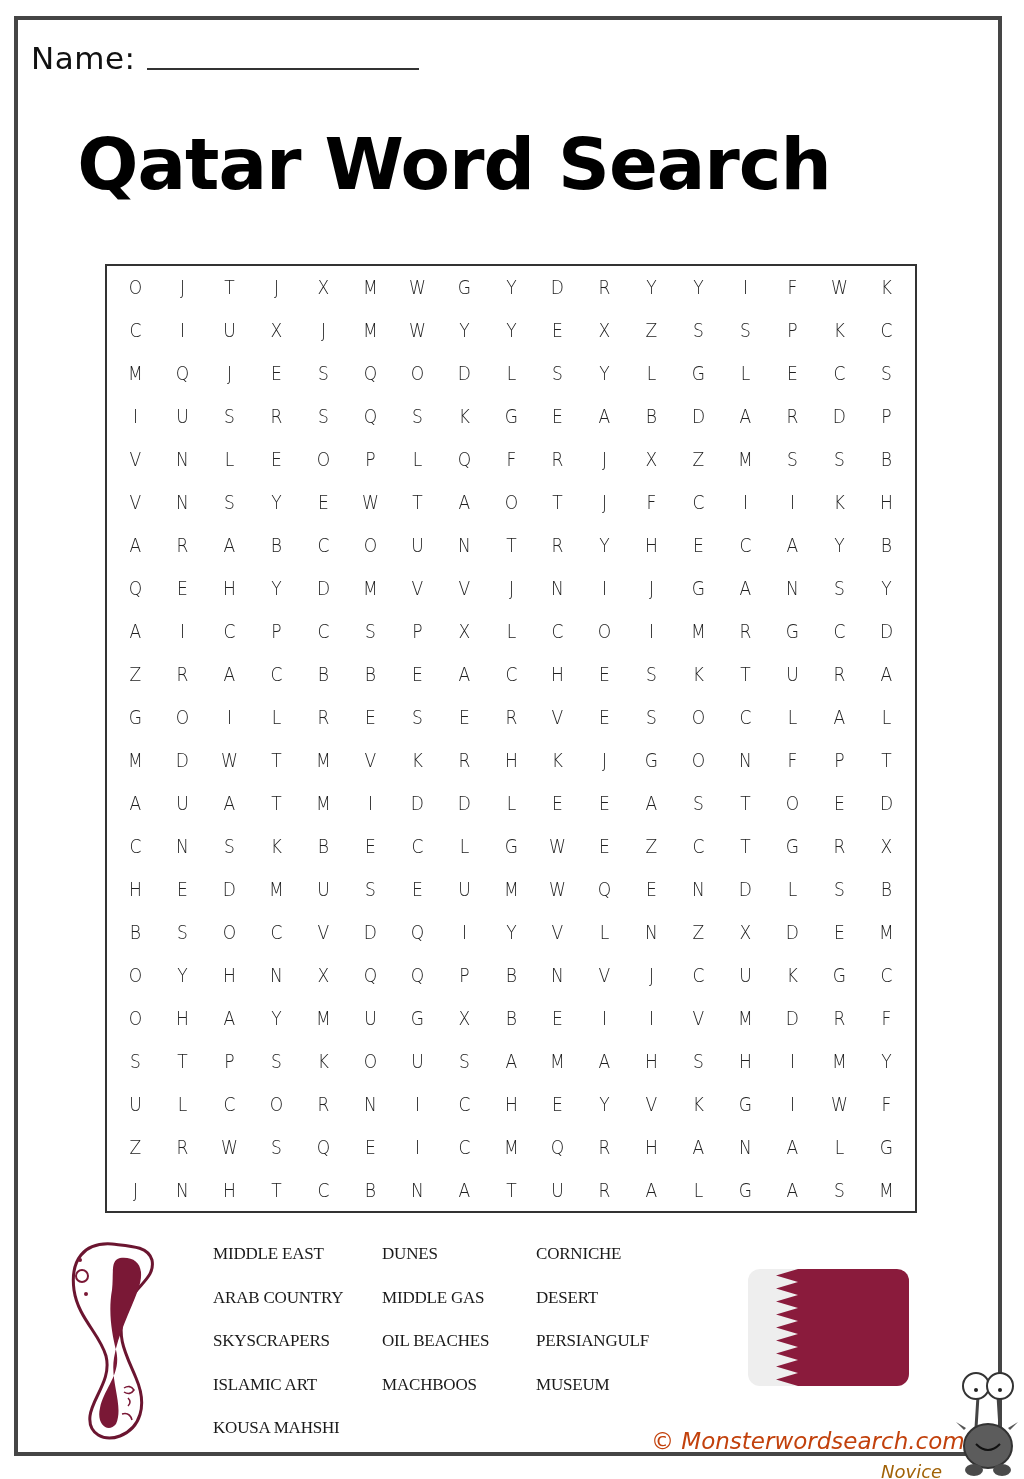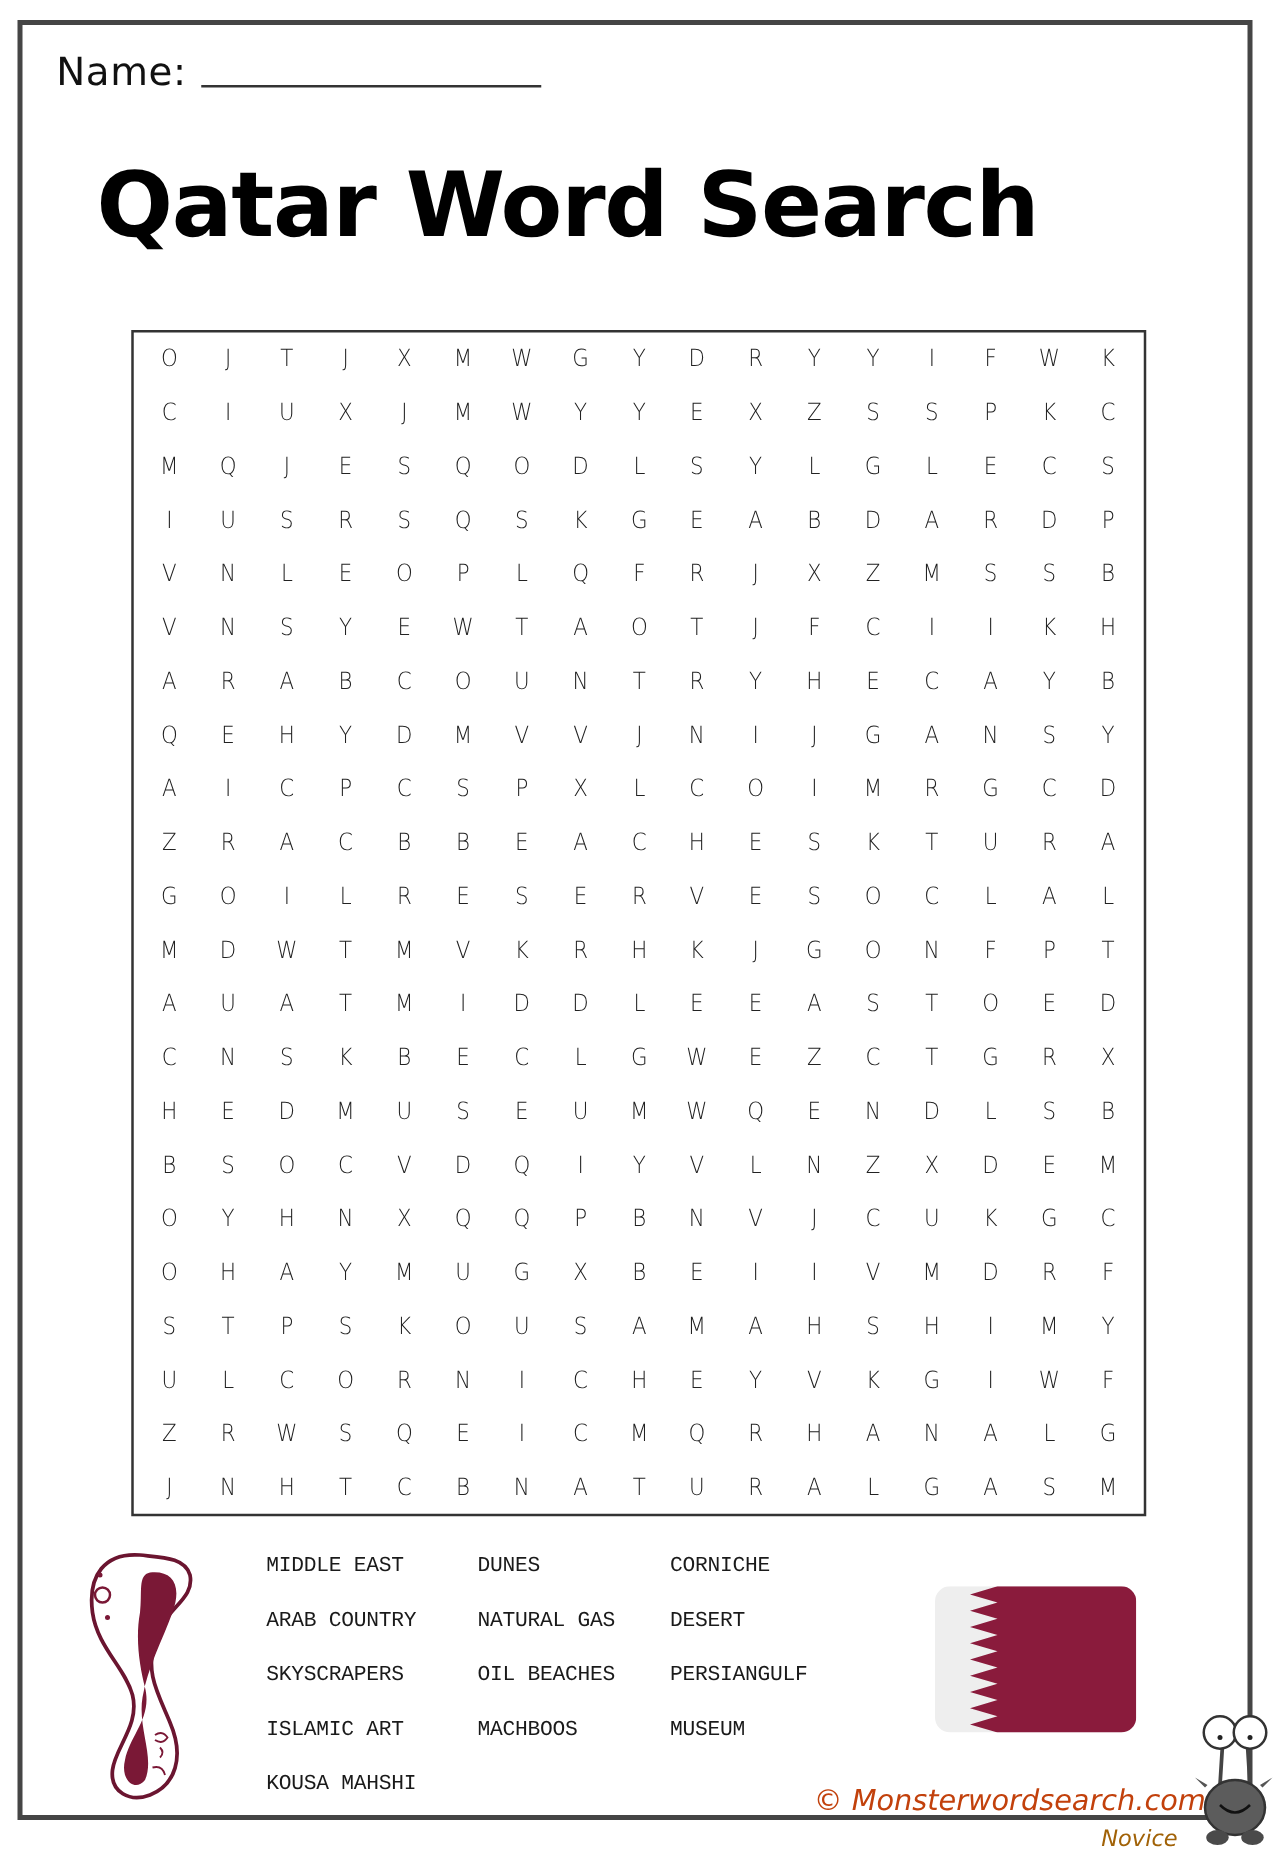--- a/index.html
+++ b/index.html
@@ -1,27 +1,27 @@
 <!DOCTYPE html>
 <html><head>
 <meta charset="utf-8">
 <style>
   html, body { margin:0; padding:0; background:#ffffff; }
   body { width:1024px; height:1479px; position:relative; overflow:hidden; font-family:"DejaVu Sans", sans-serif; }
   .frame { position:absolute; left:14px; top:16px; width:988px; height:1440px; border:4px solid #454545; box-sizing:border-box; }
-  .name-row { position:absolute; left:45px; top:40px; display:flex; align-items:flex-end; }
+  .name-row { position:absolute; left:31px; top:40px; display:flex; align-items:flex-end; }
   .name-label { font-family:"DejaVu Sans", sans-serif; font-size:31px; color:#111; letter-spacing:0.5px; }
   .name-line { width:272px; border-bottom:2px solid #333; margin-left:12px; margin-bottom:6px; height:1px; }
   .title { position:absolute; left:0; width:908px; top:122px; text-align:center; font-family:"DejaVu Sans", sans-serif; font-weight:bold; font-size:72px; color:#000; letter-spacing:-1px; }
   .grid-box { position:absolute; left:105px; top:264px; width:812px; height:949px; border:2px solid #333; box-sizing:border-box; }
   .grid { position:absolute; left:0; top:0; width:100%; height:100%; display:grid; grid-template-columns:repeat(17, 1fr); grid-template-rows:repeat(22, 1fr); padding:0 5px; box-sizing:border-box; }
   .cell { display:flex; align-items:center; justify-content:center; font-family:"DejaVu Sans", sans-serif; font-size:19px; color:#222; font-weight:300; transform:scaleX(0.9); }
   .logo { position:absolute; left:64px; top:1238px; width:96px; height:205px; }
   .words { position:absolute; left:213px; top:1240px; display:grid; grid-template-columns:169px 154px 160px; grid-auto-rows:43.5px; }
-  .word { font-family:Liberation Mono, monospace; font-size:17px; color:#1a1a1a; letter-spacing:-0.2px; line-height:28px; }
+  .word { font-family:Liberation Serif, serif; font-size:17px; color:#1a1a1a; letter-spacing:-0.2px; line-height:28px; }
   .flag { position:absolute; left:748px; top:1269px; width:161px; height:117px; border-radius:12px; overflow:hidden; }
   .copyright { position:absolute; left:651px; top:1428px; font-family:"DejaVu Sans", sans-serif; font-size:23px; color:#c2410c; font-style:italic; font-weight:300; }
   .level { position:absolute; left:881px; top:1461px; font-family:"DejaVu Sans", sans-serif; font-size:18px; color:#a16207; font-style:italic; }
   .monster { position:absolute; left:952px; top:1366px; width:70px; height:112px; }
 </style>
 </head>
 <body>
 
 <div class="frame"></div>
 
@@ -418,21 +418,21 @@
   <circle cx="16" cy="22" r="2" fill="#7a1836"></circle>
   <circle cx="22" cy="56" r="2" fill="#7a1836"></circle>
   <path d="M60 150 q6 -4 10 2 q-4 6 -10 2 M58 176 q8 -2 10 6 M64 160 q4 4 0 8" stroke="#7a1836" stroke-width="1.5" fill="none"></path>
 </svg>
 
 <div class="words" id="words">
     <span class="word">MIDDLE EAST</span>
     <span class="word">DUNES</span>
     <span class="word">CORNICHE</span>
     <span class="word">ARAB COUNTRY</span>
-    <span class="word">NATURAL GAS</span>
+    <span class="word">MIDDLE GAS</span>
     <span class="word">DESERT</span>
     <span class="word">SKYSCRAPERS</span>
     <span class="word">OIL BEACHES</span>
     <span class="word">PERSIANGULF</span>
     <span class="word">ISLAMIC ART</span>
     <span class="word">MACHBOOS</span>
     <span class="word">MUSEUM</span>
     <span class="word">KOUSA MAHSHI</span>
   </div>
 

